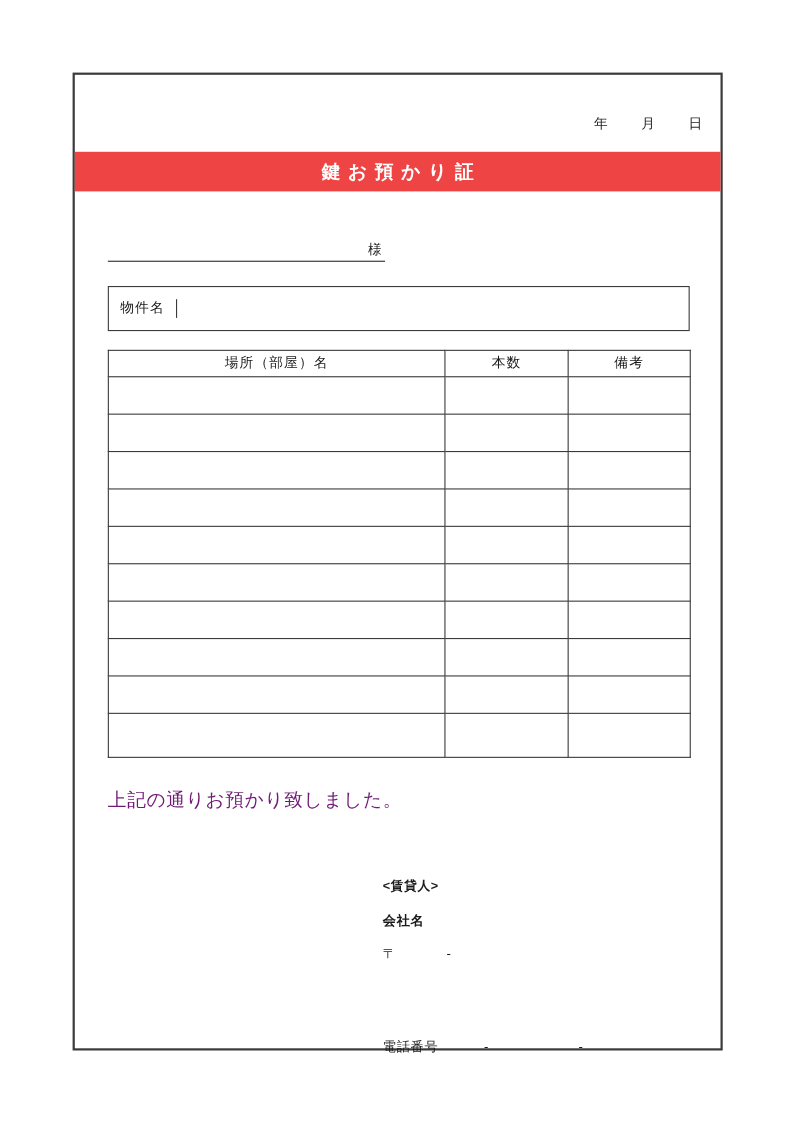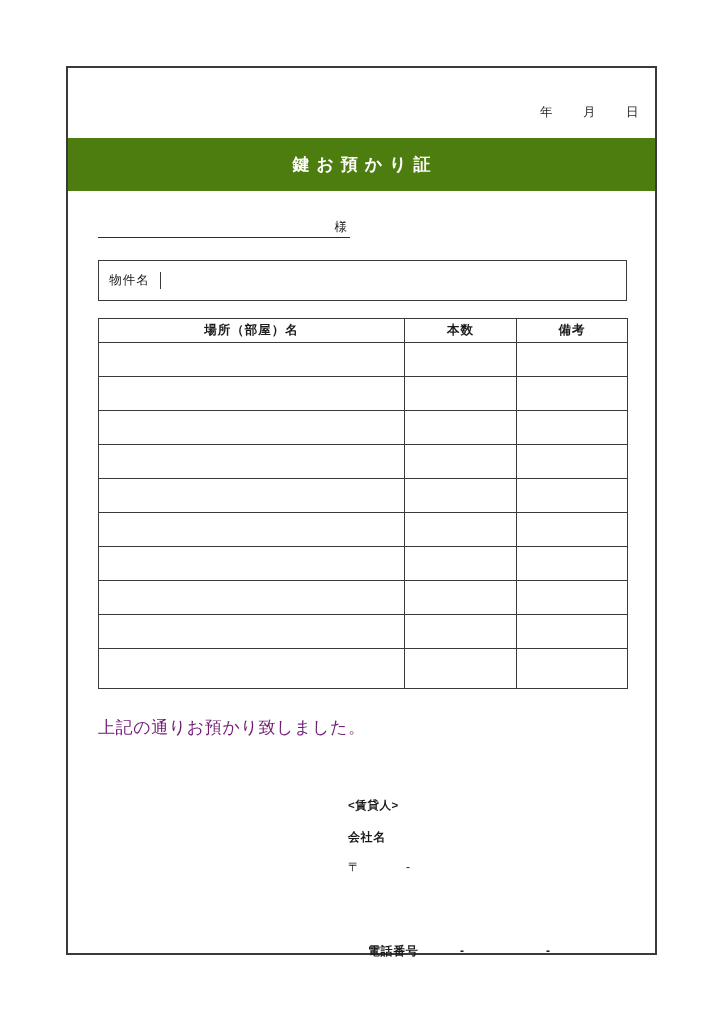--- a/index.html
+++ b/index.html
@@ -47,22 +47,22 @@
   .date-line .date-unit + .date-unit {
     margin-left: 30px;
   }
 
   
   .title-banner {
     position: absolute;
     left: 0;
     top: 70px;
     width: 100%;
-    height: 53px;
-    background: #4d7c0f;
+    height: 36px;
+    background: #ef4444;
     display: flex;
     align-items: center;
     justify-content: center;
     box-sizing: border-box;
   }
   .title-banner .title-text {
     color: #ffffff;
     font-size: 17px;
     font-weight: bold;
     letter-spacing: 7px;
@@ -142,21 +142,21 @@
 
   .key-table th,
   .key-table td {
     border: 1.6px solid #3a3a3a;
     box-sizing: border-box;
     padding: 0;
   }
   .key-table th {
     height: 24px;
     font-size: 12.5px;
-    font-weight: bold;
+    font-weight: normal;
     letter-spacing: 1px;
     color: #1a1a1a;
     text-align: center;
     vertical-align: middle;
   }
   .key-table td {
     height: 34px;
     font-size: 12.5px;
     color: #1a1a1a;
     vertical-align: middle;
@@ -203,22 +203,21 @@
   }
   .signature-block .sig-postal {
     margin-top: 2px;
   }
   .signature-block .sig-postal .postal-mark {
     display: inline-block;
     min-width: 58px;
   }
   .signature-block .sig-phone {
     margin-top: 56px;
-    font-weight: bold;
-    margin-left: 20px;
+    font-weight: normal;
   }
   .signature-block .sig-phone .phone-label {
     display: inline-block;
     min-width: 92px;
   }
   .signature-block .sig-phone .phone-sep {
     display: inline-block;
     min-width: 86px;
     text-align: left;
   }

